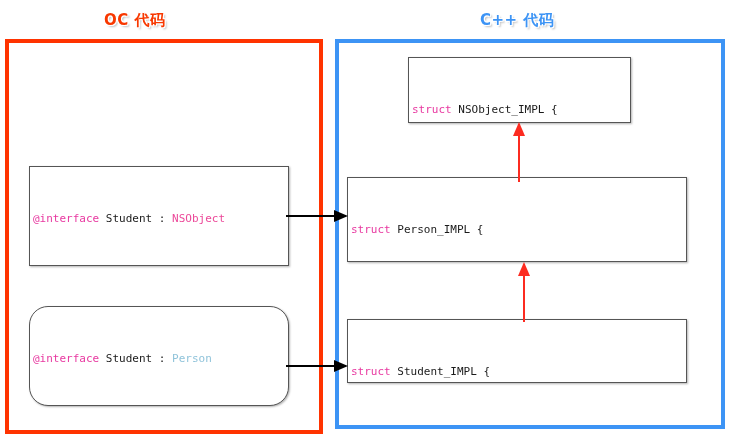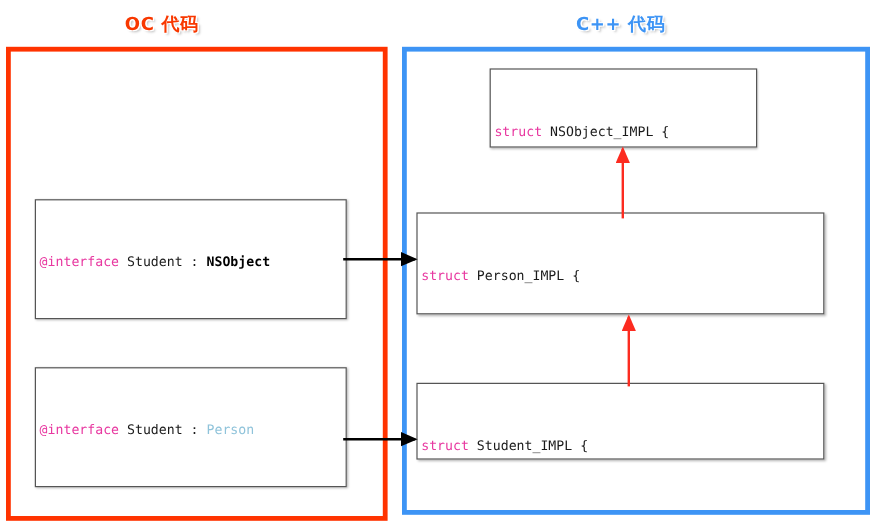--- a/index.html
+++ b/index.html
@@ -62,29 +62,29 @@
     font-size: 11px;
     line-height: 19px;
     color: #1a1a1a;
     white-space: pre;
     overflow: hidden;
   }
   .code-line { white-space: pre; }
 
   
   .kw      { color: #e838a0; }        
-  .type-p  { color: #000000; font-weight: bold; }        
+  .type-p  { color: #ec4899; }        
   .type-b  { color: #8fc3da; }        
   .plain   { color: #1a1a1a; }
 
   
   #box-nsobject-impl { left: 408px; top: 57px;  width: 223px; height: 66px; }
   #box-person-oc     { left: 29px;  top: 166px; width: 260px; height: 100px; }
   #box-person-impl   { left: 347px; top: 177px; width: 340px; height: 85px; }
-  #box-student-oc    { left: 29px;  top: 306px; width: 260px; height: 100px; }
+  #box-student-oc    { left: 29px;  top: 306px; width: 260px; height: 100px; border-radius: 19px; }
   #box-student-impl  { left: 347px; top: 319px; width: 340px; height: 64px; }
 
   
   .arrow-svg {
     position: absolute;
     overflow: visible;
     pointer-events: none;
   }
   #arrow-person-h  { left: 286px; top: 200px; width: 70px;  height: 32px; }
   #arrow-student-h { left: 286px; top: 350px; width: 70px;  height: 32px; }

